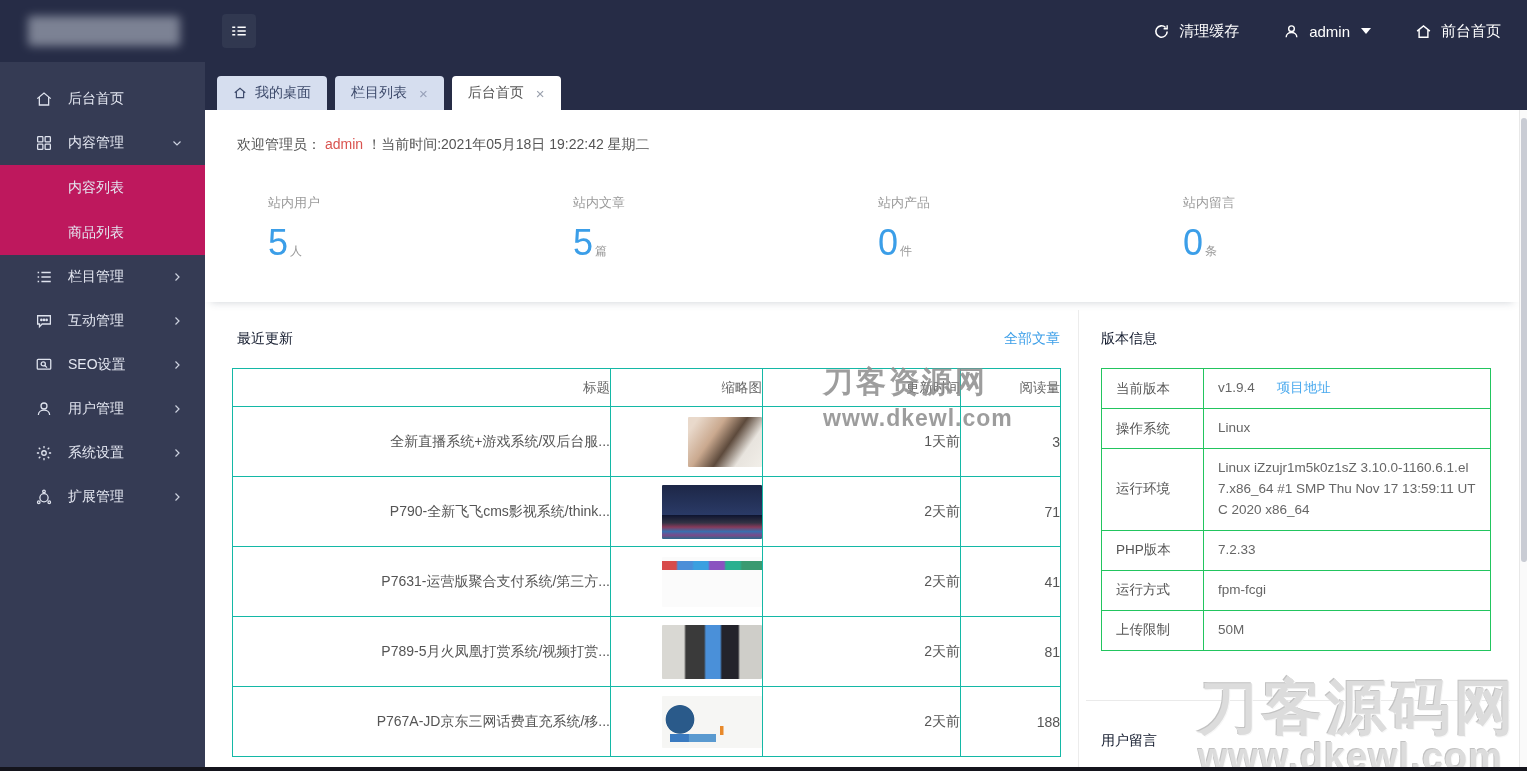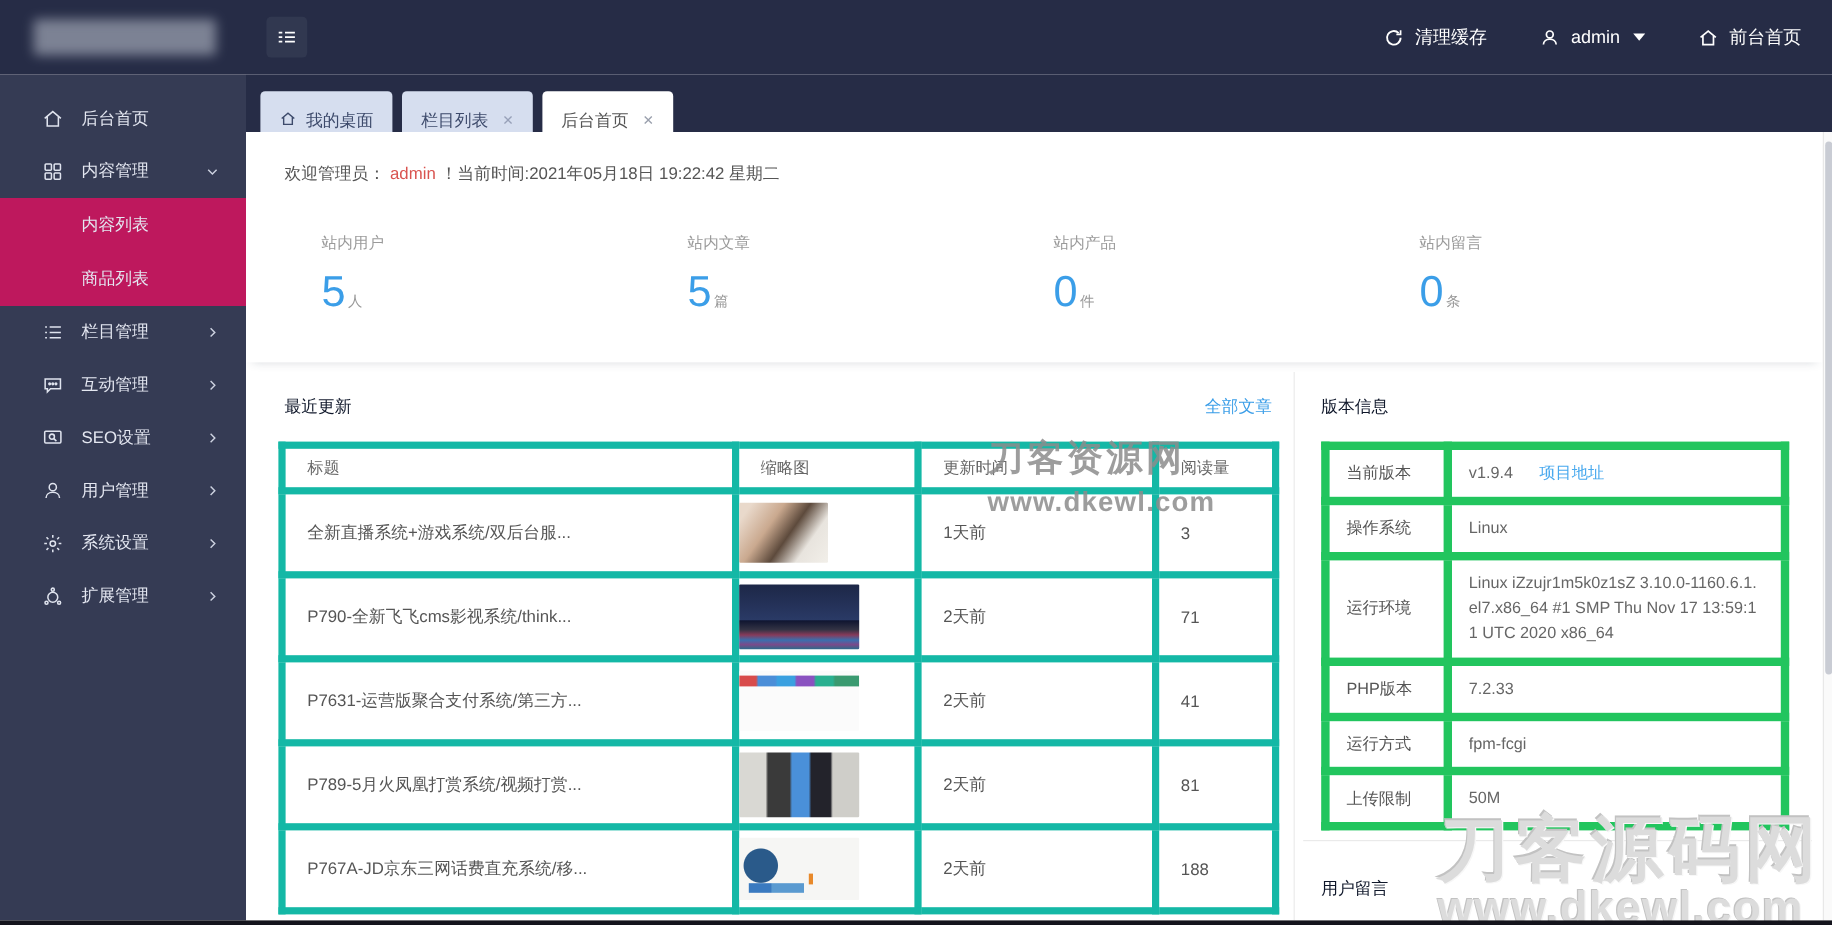--- a/index.html
+++ b/index.html
@@ -27,21 +27,21 @@
     padding-left:35px; font-size:14px; cursor:pointer; }
   .side-item .s-ico { width:18px; height:18px; margin-right:15px; color:#dfe3ee; }
   .side-item .chev { position:absolute; right:22px; color:#cdd2e0; }
   .submenu { background:#be185d; }
   .submenu .sub-item { height:45px; display:flex; align-items:center; padding-left:68px;
     font-size:14px; color:#e4e7f1; cursor:pointer; }
 
   
   .tabbar { position:absolute; left:205px; top:62px; width:1322px; height:48px; background:#262c46;
     display:flex; align-items:flex-end; padding-left:12px; gap:8px; z-index:6; }
-  .tab { height:34px; display:flex; padding:16px 16px; gap:8px;
+  .tab { height:34px; display:flex; align-items:center; padding:16px 16px; gap:8px;
     background:#d6deef; color:#3d4a6b; font-size:14px; border-radius:4px 4px 0 0; cursor:pointer; white-space:nowrap; }
   .tab.active { background:#fff; color:#555; }
   .tab .close { color:#97a0b8; font-size:15px; margin-left:4px; cursor:pointer; }
   .tab.active .close { color:#9aa0ad; }
   .tab .t-ico { width:14px; height:14px; }
 
   
   .content { position:absolute; left:205px; top:110px; width:1314px; height:657px; background:#fff; overflow:hidden; }
 
   .top-card { position:absolute; left:0; top:0; width:1314px; height:192px; background:#fff;
@@ -55,21 +55,21 @@
   .stat .s-unit { font-size:12px; color:#999; margin-left:2px; }
 
   .v-divider { position:absolute; left:873px; top:200px; width:1px; height:457px; background:#ececec; }
 
   .sec-title { position:absolute; font-size:14px; color:#0f172a; }
   .all-link { position:absolute; left:27px; top:220px; width:828px; text-align:right;
     font-size:14px; color:#3b9ee8; cursor:pointer; }
 
   
   .rtable { position:absolute; left:27px; top:258px; width:828px; border-collapse:collapse; table-layout:fixed; }
-  .rtable th, .rtable td { border:6px solid #14b8a6; font-weight:normal; text-align:left; padding-left:18px; }
+  .rtable th, .rtable td { border:1px solid #14b8a6; font-weight:normal; text-align:right; padding-left:18px; }
   .rtable th { height:38px; font-size:13.5px; color:#666; background:#fff; }
   .rtable td { height:70px; font-size:14px; color:#555; }
   .col-title { width:378px; } .col-thumb { width:152px; } .col-time { width:198px; } .col-views { width:100px; }
   .td-thumb { padding:0 !important; text-align:center; vertical-align:middle; }
   .thumb { display:inline-block; vertical-align:middle; border-radius:1px; }
   .thumb-1 { width:74px; height:50px;
     background:linear-gradient(125deg,#e9d9cb 10%,#caa98f 35%,#5d4a3c 55%,#e8e4de 75%,#f2efe9); }
   .thumb-2 { width:100px; height:54px;
     background:linear-gradient(180deg,#1d2747 0%,#2a3a66 55%,#0f1530 56%,#334 70%,#873a5a 78%,#3a6fae 86%,#7a4a8a 93%,#2a6a8a 100%); }
   .thumb-3 { width:100px; height:50px; background:
@@ -78,21 +78,21 @@
   .thumb-4 { width:100px; height:54px;
     background:linear-gradient(90deg,#d9d8d3 0 22%,#3a3a3a 24% 42%,#4a90d9 44% 58%,#23232b 60% 76%,#cfcec9 78% 100%); }
   .thumb-5 { width:100px; height:52px; background:
     radial-gradient(circle at 18% 45%, #2a5a8a 0 16%, transparent 17%),
     linear-gradient(90deg,#e8892a 0 12%, transparent 13%) no-repeat 58px 30px/28px 9px,
     linear-gradient(90deg,#3a7ac0 0 40%, #5a9ad0 42% 100%) no-repeat 8px 38px/46px 8px,
     #f6f6f4; }
 
   
   .vtable { position:absolute; left:896px; top:258px; width:390px; border-collapse:collapse; table-layout:fixed; }
-  .vtable td { border:7px solid #22c55e; font-size:13.5px; padding:0 14px; }
+  .vtable td { border:1px solid #22c55e; font-size:13.5px; padding:0 14px; }
   .vtable .v-label { width:102px; color:#555; }
   .vtable .v-value { color:#666; word-break:break-all; line-height:1.55; padding-top:9px; padding-bottom:9px; }
   .vtable tr { height:40px; }
   .proj-link { color:#49a9ee; margin-left:22px; cursor:pointer; }
 
   .msg-divider { position:absolute; left:881px; top:590px; width:424px; height:1px; background:#eaeaea; }
 
   
   .wm-center { position:absolute; left:618px; top:252px; width:340px; text-align:left;
     color:rgba(140,140,140,.85); z-index:20; pointer-events:none; }

